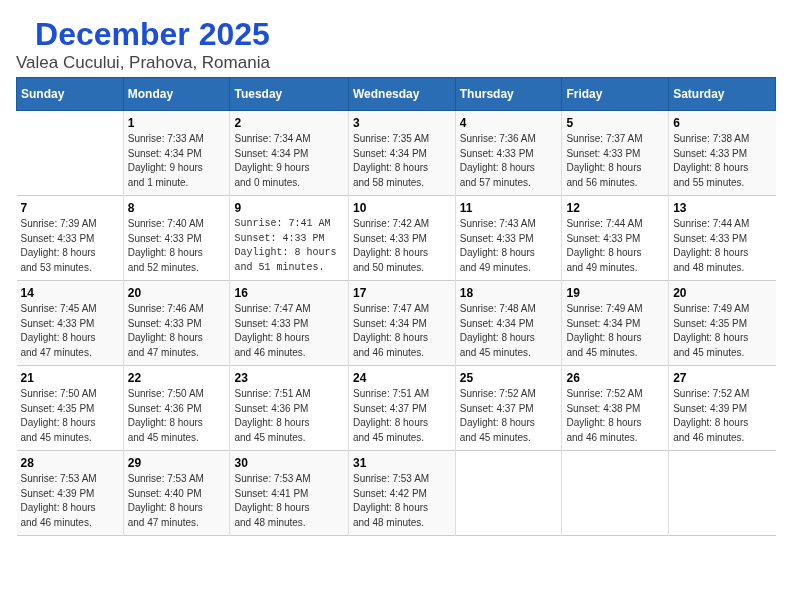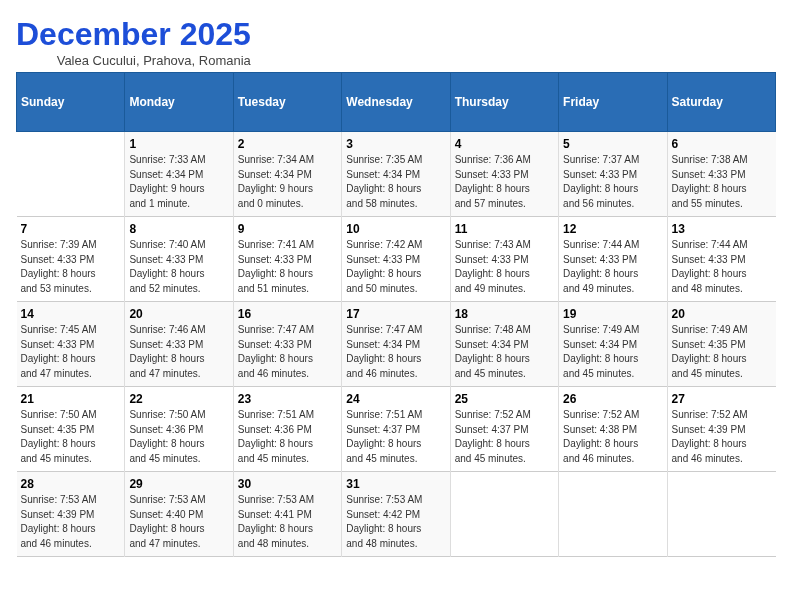--- a/index.html
+++ b/index.html
@@ -27,32 +27,32 @@
     }
     .title-block {
       text-align: right;
     }
     .month-title {
       font-size: 32px;
       font-weight: bold;
       color: #1d4ed8;
     }
     .subtitle {
-      font-size: 13px;
+      font-size: 17px;
       color: #444;
     }
     table {
       width: 100%;
       border-collapse: collapse;
       font-size: 11px;
     }
     thead tr th {
       background: #2a6db5;
       color: #fff;
-      padding: 22px 4px;
+      padding: 9px 4px;
       text-align: left;
       font-size: 12px;
       font-weight: bold;
       border: 1px solid #1a5a9a;
     }
     tbody tr {
       border-bottom: 1px solid #ccc;
     }
     tbody tr:nth-child(odd) {
       background: #f9f9f9;
@@ -158,21 +158,21 @@
         </td>
         <td>
           <div class="day-num">8</div>
           <div class="day-info" style="white-space: pre-line;">Sunrise: 7:40 AM
 Sunset: 4:33 PM
 Daylight: 8 hours
 and 52 minutes.</div>
         </td>
         <td>
           <div class="day-num">9</div>
-          <div class="day-info" style="white-space: pre-line;">Sunrise: 7:41 AM
+          <div class="day-info" style="white-space: pre-line; font-family: Liberation Mono, monospace;">Sunrise: 7:41 AM
 Sunset: 4:33 PM
 Daylight: 8 hours
 and 51 minutes.</div>
         </td>
         <td>
           <div class="day-num">10</div>
           <div class="day-info" style="white-space: pre-line;">Sunrise: 7:42 AM
 Sunset: 4:33 PM
 Daylight: 8 hours
 and 50 minutes.</div>

